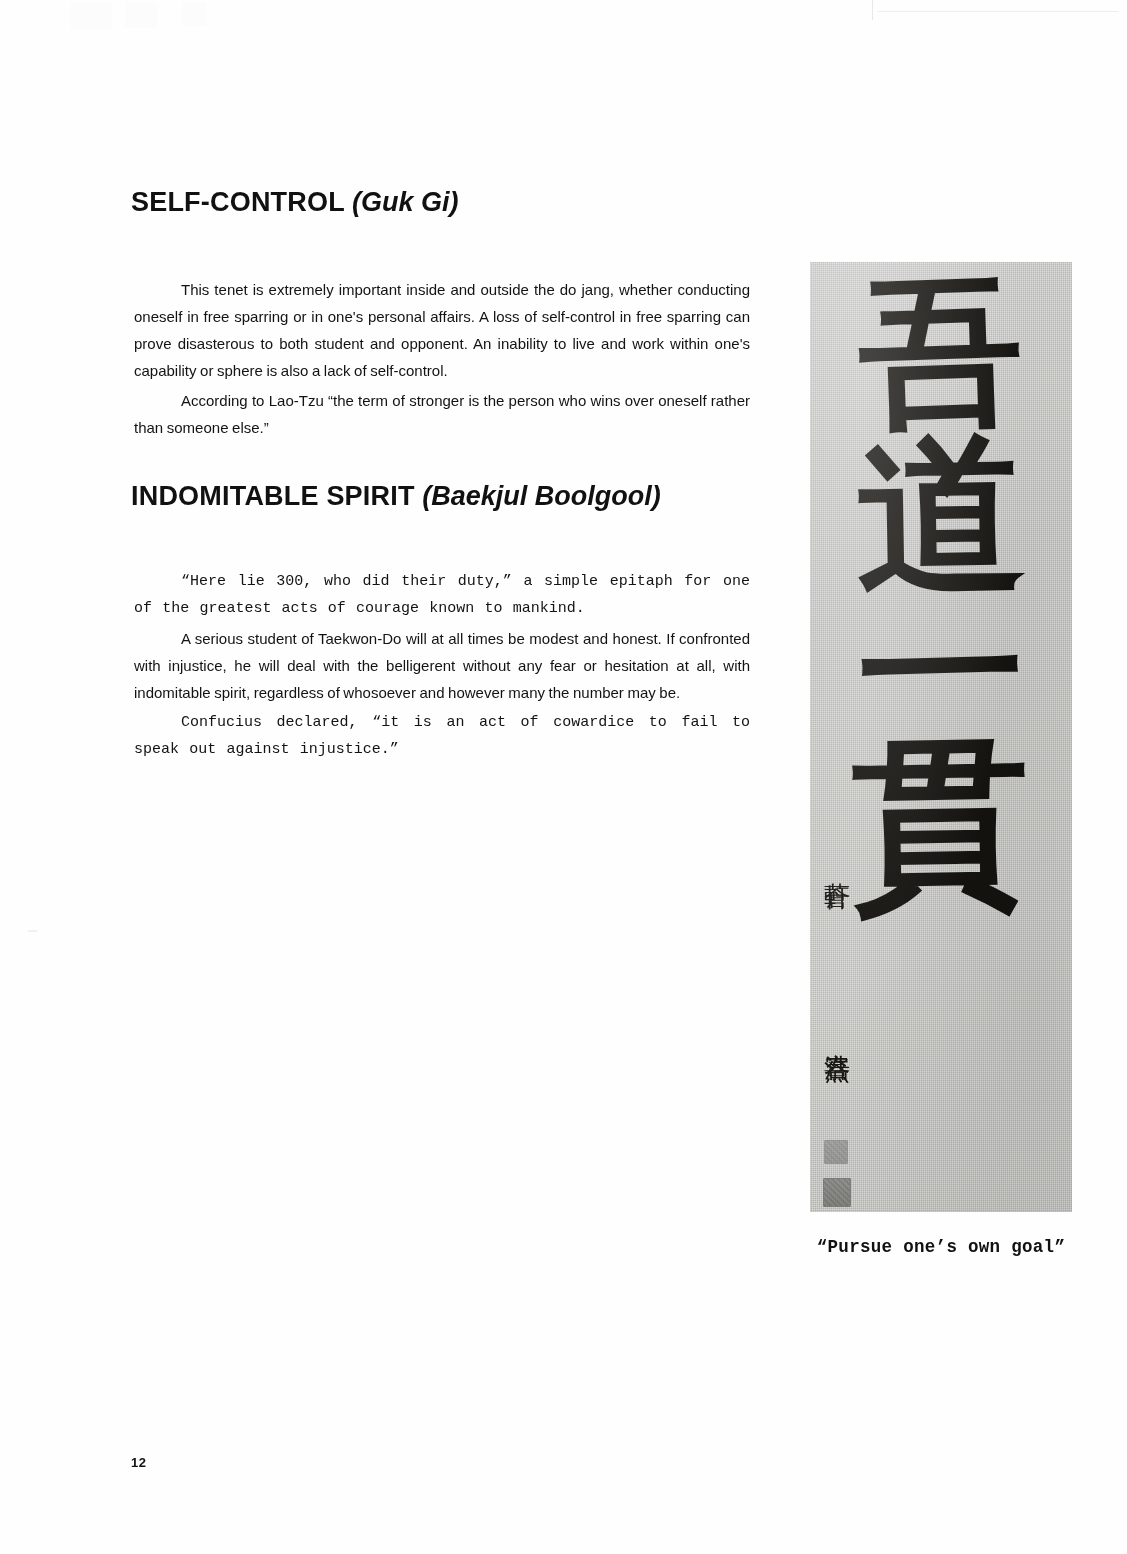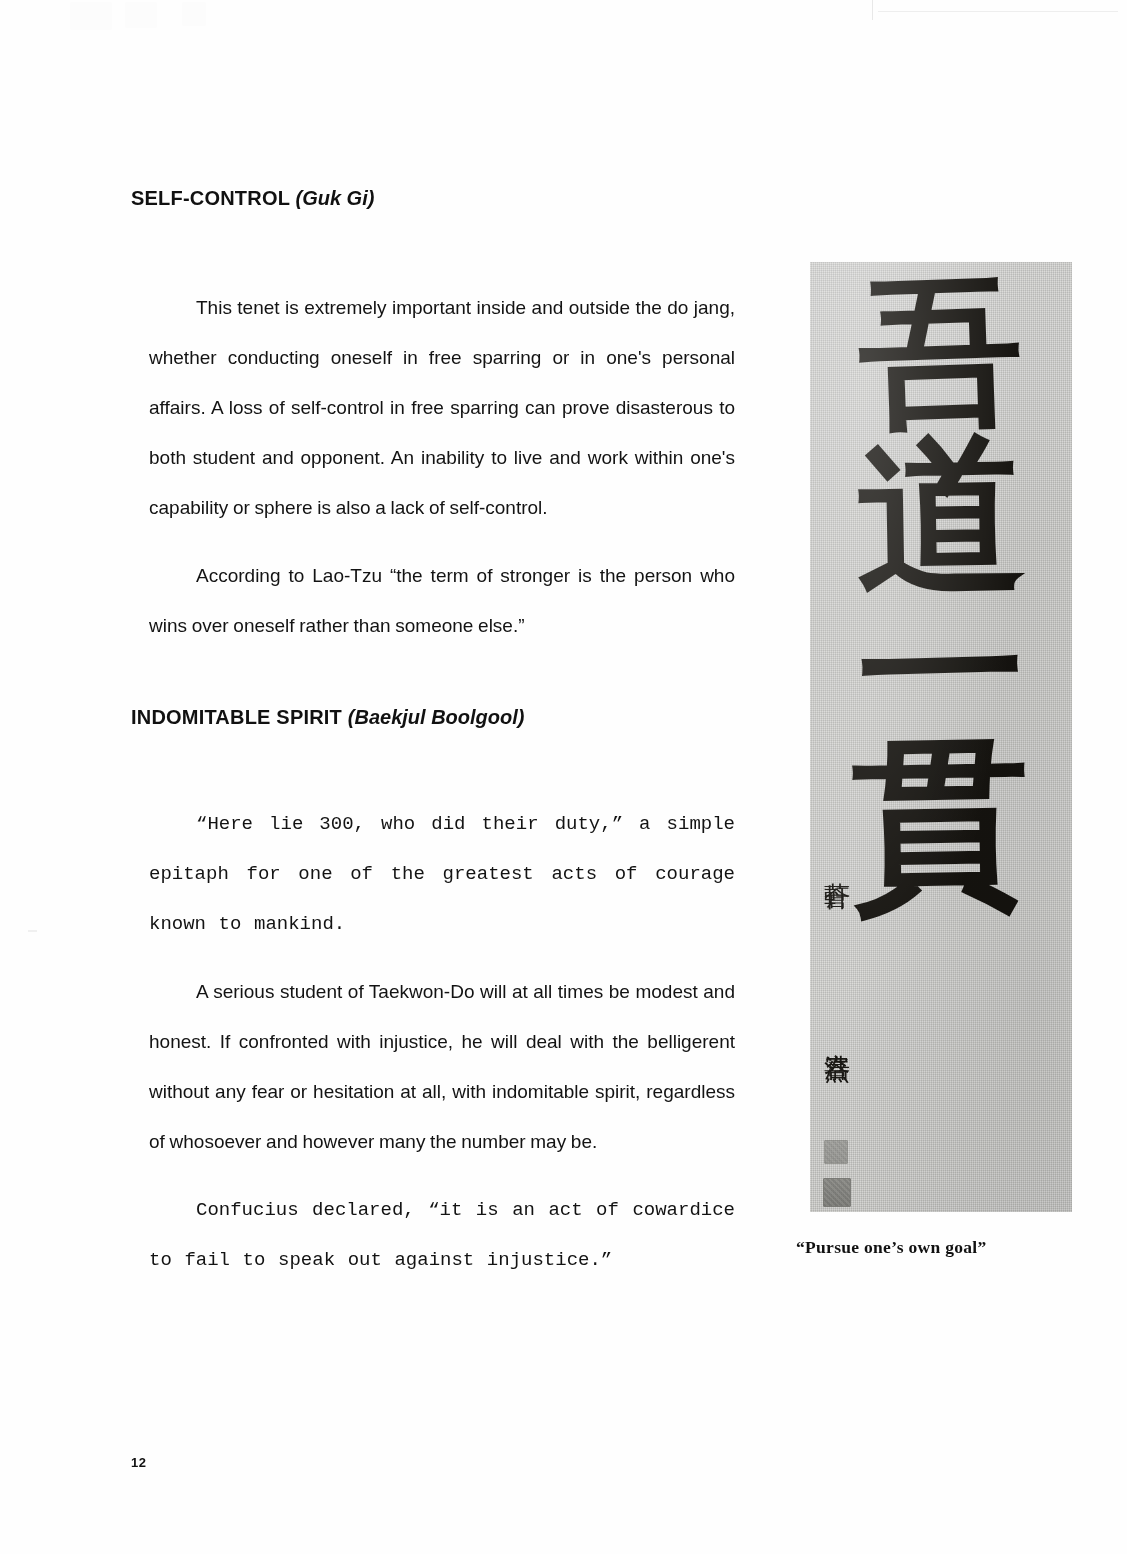--- a/index.html
+++ b/index.html
@@ -51,39 +51,39 @@
   
   .textcol {
     position: absolute;
     left: 131px;
     top: 186px;
     width: 622px;
   }
 
   h2.section-head {
     margin: 0;
-    font-size: 20px;
+    font-size: 27px;
     font-weight: bold;
     letter-spacing: 0.2px;
     line-height: 1.2;
     color: #111;
   }
   h2.section-head .romanized {
     font-style: italic;
     font-weight: bold;
     letter-spacing: 0;
   }
   .head-gap-1 { height: 55px; }
   .head-gap-2 { height: 36px; }
   .head-gap-3 { height: 52px; }
 
   p.body {
-    margin: 18px;
-    font-size: 19px;
-    line-height: 50px;
+    margin: 3px;
+    font-size: 15px;
+    line-height: 27px;
     text-align: justify;
     text-indent: 47px;
     color: #131313;
     -webkit-font-smoothing: none;
   }
   p.body.tight {
     word-spacing: -0.6px;
   }
   p.body.loose {
     word-spacing: 1.2px;
@@ -199,21 +199,22 @@
     position: absolute;
     left: 13px;
     top: 916px;
   }
 
   .plate-caption {
     position: absolute;
     left: 796px;
     top: 1237px;
     width: 290px;
-    font-family: Liberation Serif, serif;
+    text-align: center;
+    font-family: Liberation Mono, monospace;
     font-size: 17.5px;
     font-weight: bold;
     letter-spacing: 0.3px;
     color: #111;
   }
 </style>
 </head>
 <body>
 
 <div class="page">

